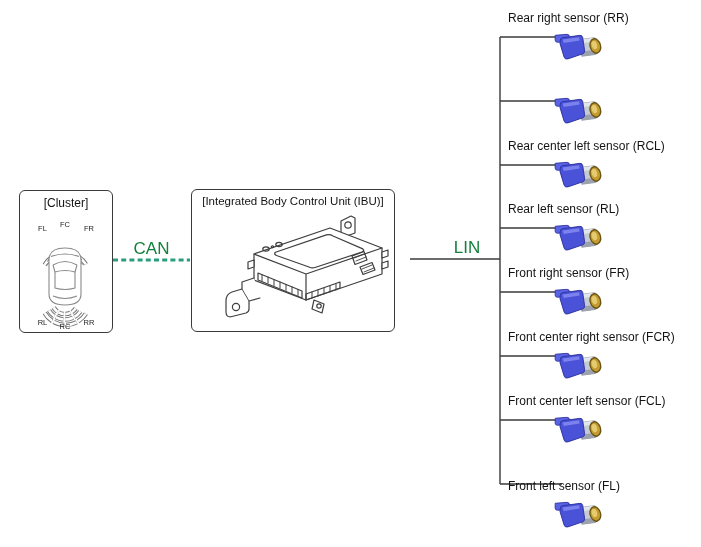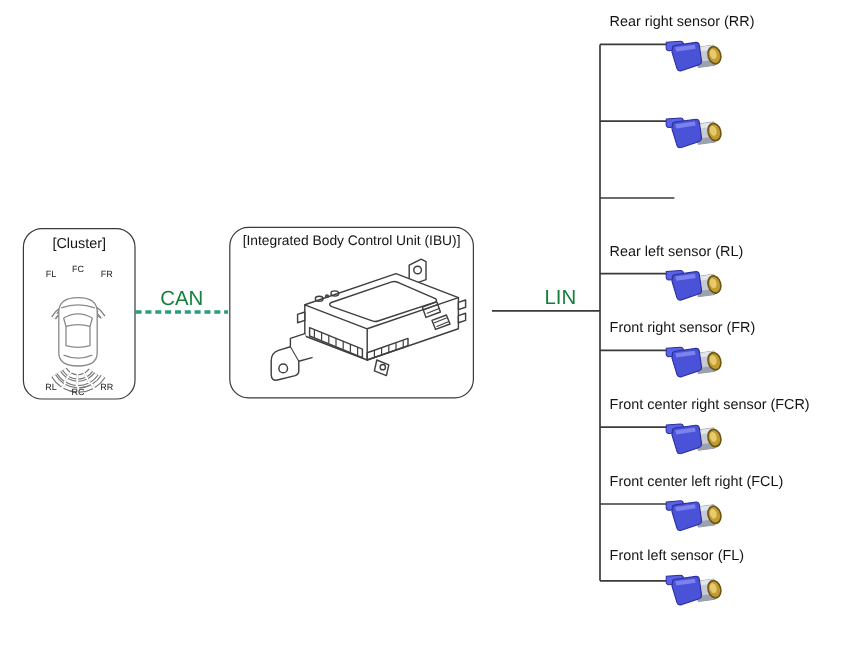--- a/index.html
+++ b/index.html
@@ -3,21 +3,21 @@
 <meta charset="utf-8">
 <style>
   html,body{margin:0;padding:0;background:#ffffff;}
   #canvas{
     position:relative;width:701px;height:547px;background:#ffffff;overflow:hidden;
     font-family:"Liberation Sans",sans-serif;color:#141414;
   }
   #wiring{position:absolute;left:0;top:0;width:701px;height:547px;}
   .box{
     position:absolute;box-sizing:border-box;border:1.5px solid #3a3a3a;
-    border-radius:16px;background:#ffffff;
+    border-radius:6px;background:#ffffff;
   }
   #cluster-box{left:19px;top:190px;width:94px;height:143px;}
   #ibu-box{left:191px;top:189px;width:204px;height:143px;}
   .box-title{
     position:absolute;left:0;right:0;text-align:center;font-size:12px;
     white-space:nowrap;color:#141414;
   }
   #cluster-title{top:5px;}
   #ibu-title{top:5px;font-size:11.5px;}
   .bus-label{
@@ -166,44 +166,50 @@
     <div class="sensor-label">Rear right sensor (RR)</div>
     <svg class="sensor-icon" viewBox="0 0 56 30">
         <use href="#sensor-sym"></use>
       </svg>
   </div>
   <div class="sensor-row" style="top:75px">
     <svg class="sensor-icon" viewBox="0 0 56 30">
         <use href="#sensor-sym"></use>
       </svg>
   </div>
+  <div class="sensor-row" style="top:139px">
+    <div class="sensor-label">Rear center left sensor (RCL)</div>
+    <svg class="sensor-icon" viewBox="0 0 56 30">
+        <use href="#sensor-sym"></use>
+      </svg>
+  </div>
   <div class="sensor-row" style="top:202px">
     <div class="sensor-label">Rear left sensor (RL)</div>
     <svg class="sensor-icon" viewBox="0 0 56 30">
         <use href="#sensor-sym"></use>
       </svg>
   </div>
   <div class="sensor-row" style="top:330px">
     <div class="sensor-label">Front center right sensor (FCR)</div>
     <svg class="sensor-icon" viewBox="0 0 56 30">
         <use href="#sensor-sym"></use>
       </svg>
   </div>
   <div class="sensor-row" style="top:266px">
     <div class="sensor-label">Front right sensor (FR)</div>
     <svg class="sensor-icon" viewBox="0 0 56 30">
         <use href="#sensor-sym"></use>
       </svg>
   </div>
   <div class="sensor-row" style="top:394px">
-    <div class="sensor-label">Front center left right (FCL)</div>
-    <svg class="sensor-icon" viewBox="0 0 56 30">
-        <use href="#sensor-sym"></use>
-      </svg>
-  </div>
-  <div class="sensor-row" style="top:456px">
+    <div class="sensor-label">Front center left sensor (FCL)</div>
+    <svg class="sensor-icon" viewBox="0 0 56 30">
+        <use href="#sensor-sym"></use>
+      </svg>
+  </div>
+  <div class="sensor-row" style="top:479px">
     <div class="sensor-label">Front left sensor (FL)</div>
     <svg class="sensor-icon" viewBox="0 0 56 30">
         <use href="#sensor-sym"></use>
       </svg>
   </div>
 
 </div>
 
 </body></html>

